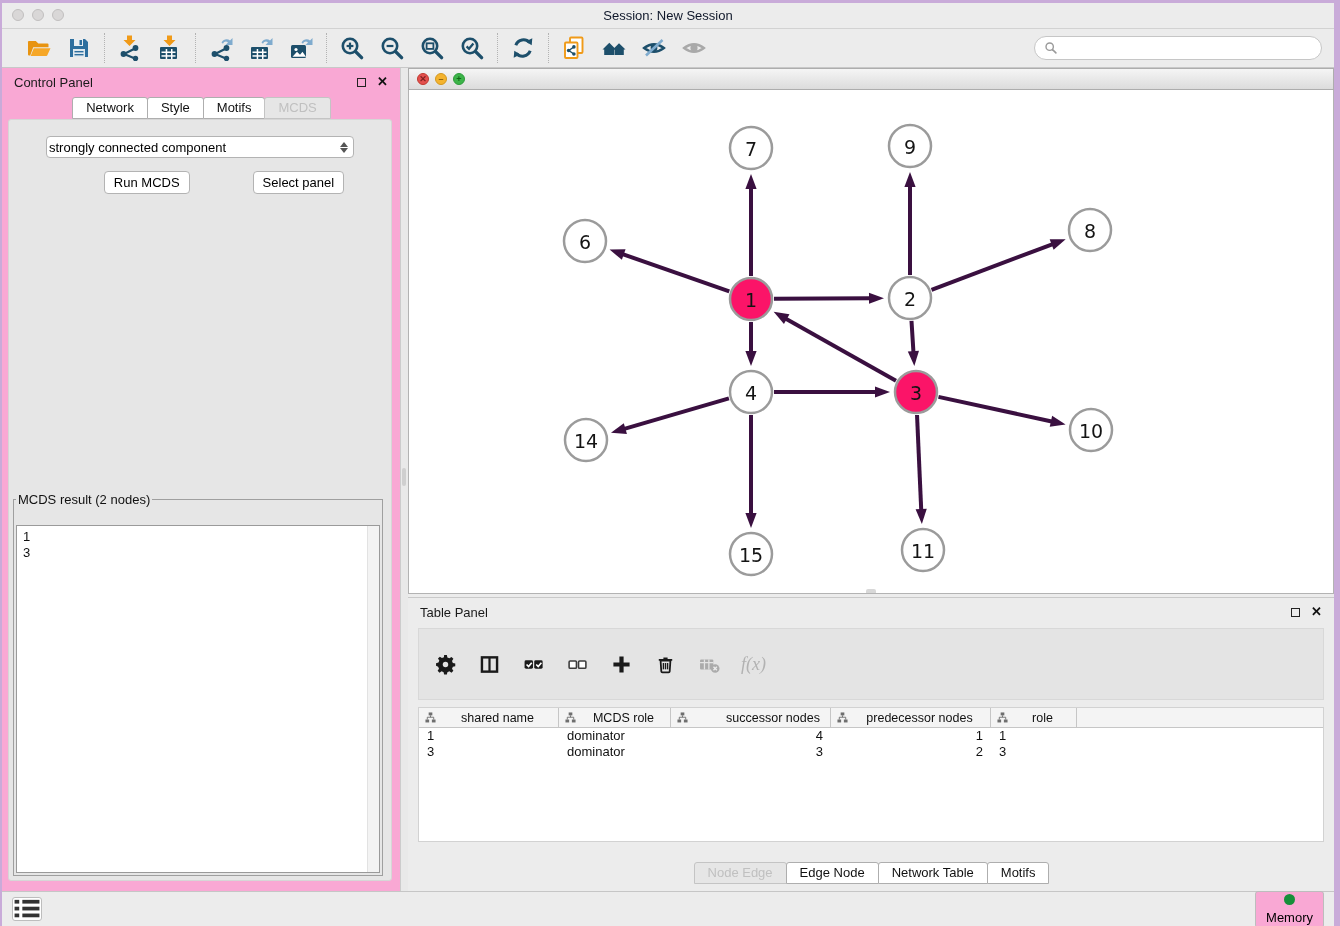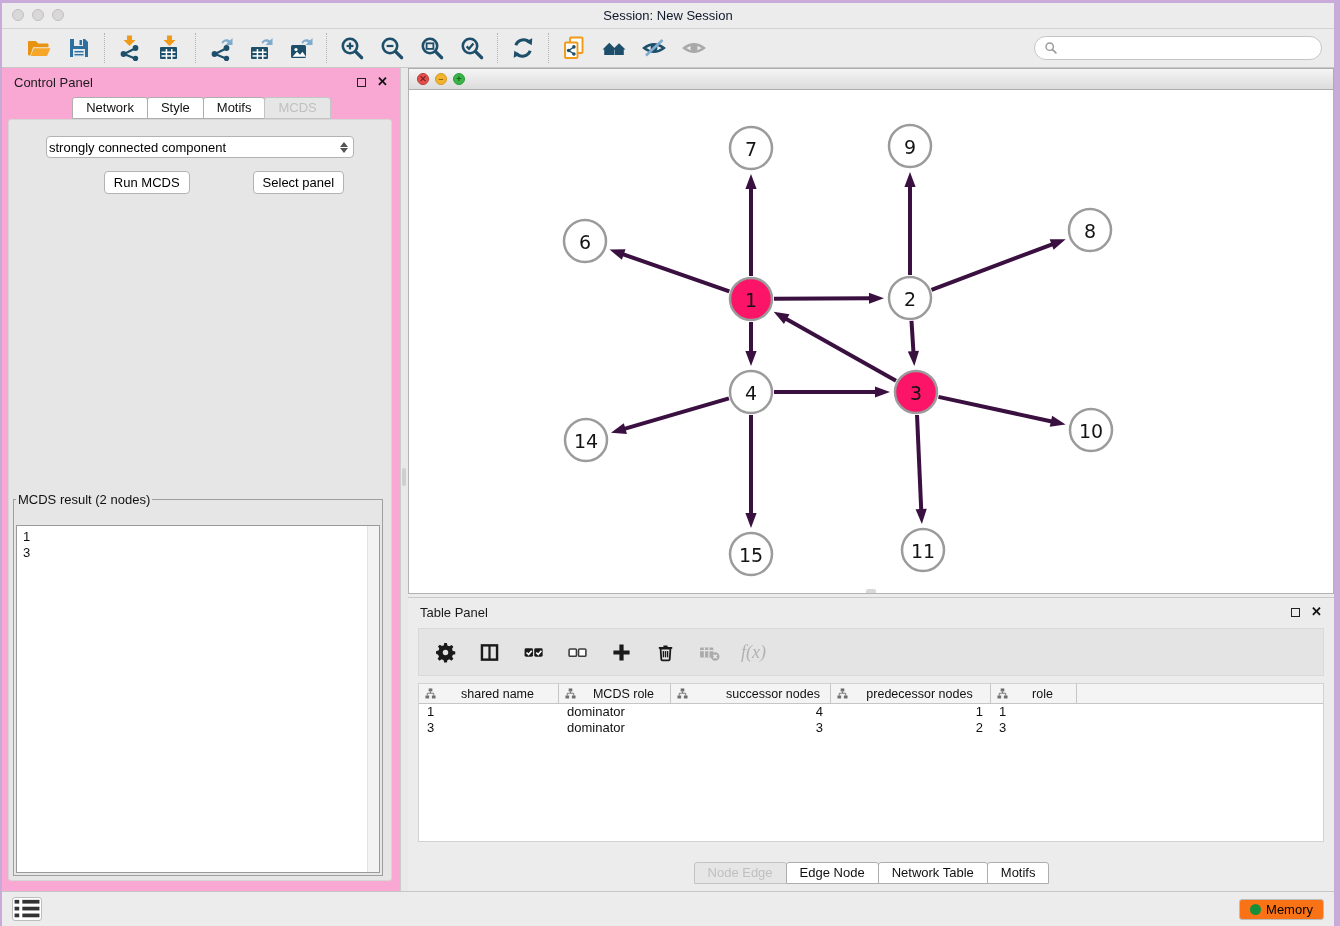--- a/index.html
+++ b/index.html
@@ -56,35 +56,35 @@
   .nlight.r{background:#e4504e;border:1px solid #c0392f;}
   .nlight.y{background:#f4b32e;border:1px solid #d3981f;color:rgba(90,60,0,.7);}
   .nlight.g{background:#3cb449;border:1px solid #2d9b3a;color:rgba(0,70,0,.7);}
   .net-title{flex:1;text-align:center;font-size:13px;color:#1a1a1a;}
   .net-canvas{flex:1;background:#fff;border:1px solid #b3b3b3;border-top:none;position:relative;box-sizing:border-box;}
   .net-canvas svg{position:absolute;left:0;top:0;}
   .canvas-grip{position:absolute;left:50%;bottom:0;width:10px;height:4px;margin-left:-5px;background:#d8d8d8;border-radius:2px 2px 0 0;}
   .h-splitter{height:3px;flex:none;background:#ececec;cursor:row-resize;}
   
   .table-panel{flex:1;display:flex;flex-direction:column;background:#ececec;border-top:1px solid #c9c9c9;min-height:0;}
-  .tp-toolbar{margin:2px 10px 7px;height:38px;flex:none;background:#e4e4e4;border:1px solid #d8d8d8;display:flex;align-items:center;gap:20px;padding:4px 14px;}
+  .tp-toolbar{margin:2px 10px 7px;height:38px;flex:none;background:#e4e4e4;border:1px solid #d8d8d8;display:flex;align-items:center;gap:20px;padding:16px 14px;}
   .tp-toolbar button{border:none;background:transparent;padding:0;width:24px;height:24px;display:flex;align-items:center;justify-content:center;cursor:pointer;}
   .tp-toolbar svg{width:21px;height:21px;}
   .fx{font-family:"Liberation Serif",serif;font-style:italic;font-size:18px;color:#b2b2b2;}
   .tp-table{margin:0 10px;flex:1;background:#fff;border:1px solid #d2d2d2;overflow:hidden;}
   .thead{display:flex;background:#f4f4f4;border-bottom:1px solid #c6c6c6;height:19px;}
   .th{display:flex;align-items:center;font-size:12.5px;color:#111;border-right:1px solid #c6c6c6;box-sizing:border-box;padding:0 4px 0 6px;gap:5px;cursor:pointer;}
   .th .lbl{flex:1;text-align:center;}
   .trow{display:flex;height:16px;}
   .td{font-size:13px;color:#111;box-sizing:border-box;line-height:16px;padding:0 8px;white-space:nowrap;}
   .tp-tabs{height:22px;flex:none;display:flex;justify-content:center;align-items:flex-start;margin:20px 0 7px;}
   
   .statusbar{height:34px;flex:none;border-top:1px solid #c6c6c6;display:flex;align-items:center;padding:0 10px;background:#ececec;}
   .list-btn{width:28px;height:22px;background:#fff;border:1px solid #bdbdbd;border-radius:3px;display:flex;align-items:center;justify-content:center;cursor:pointer;}
-  .memory-btn{margin-left:auto;background:#f97316;border:1px solid #bdbdbd;border-radius:3px;padding:2px 10px;display:flex;align-items:center;gap:5px;font-size:13px;font-family:inherit;cursor:pointer;}
+  .memory-btn{margin-left:auto;background:#f9a8d4;border:1px solid #bdbdbd;border-radius:3px;padding:2px 10px;display:flex;align-items:center;gap:5px;font-size:13px;font-family:inherit;cursor:pointer;flex-direction:column;}
   .gdot{width:11px;height:11px;border-radius:50%;background:#168f3a;}
 </style>
 </head>
 <body>
 
 <div class="window">
 
   <div class="titlebar">
     <div class="lights">
       <span class="light"></span>

